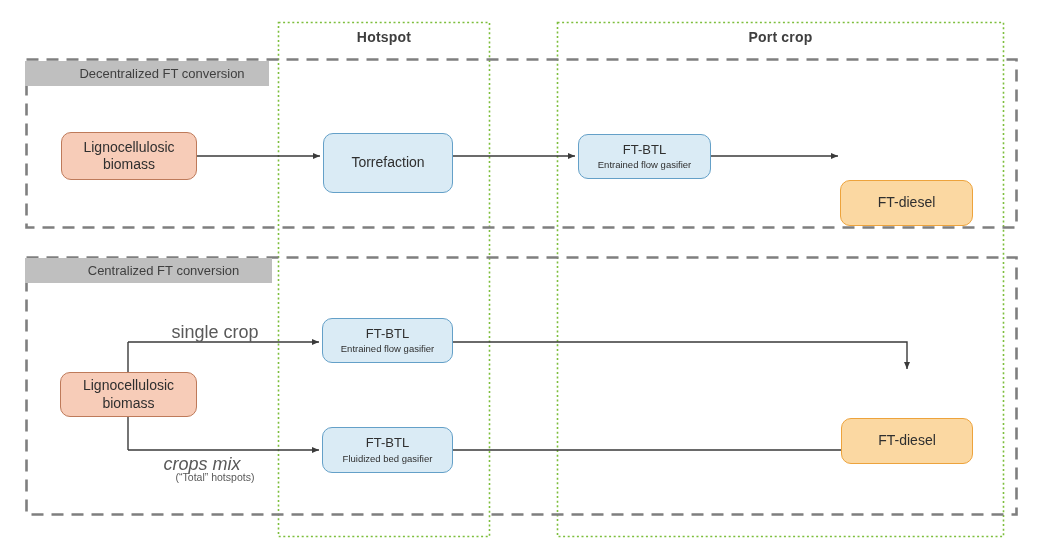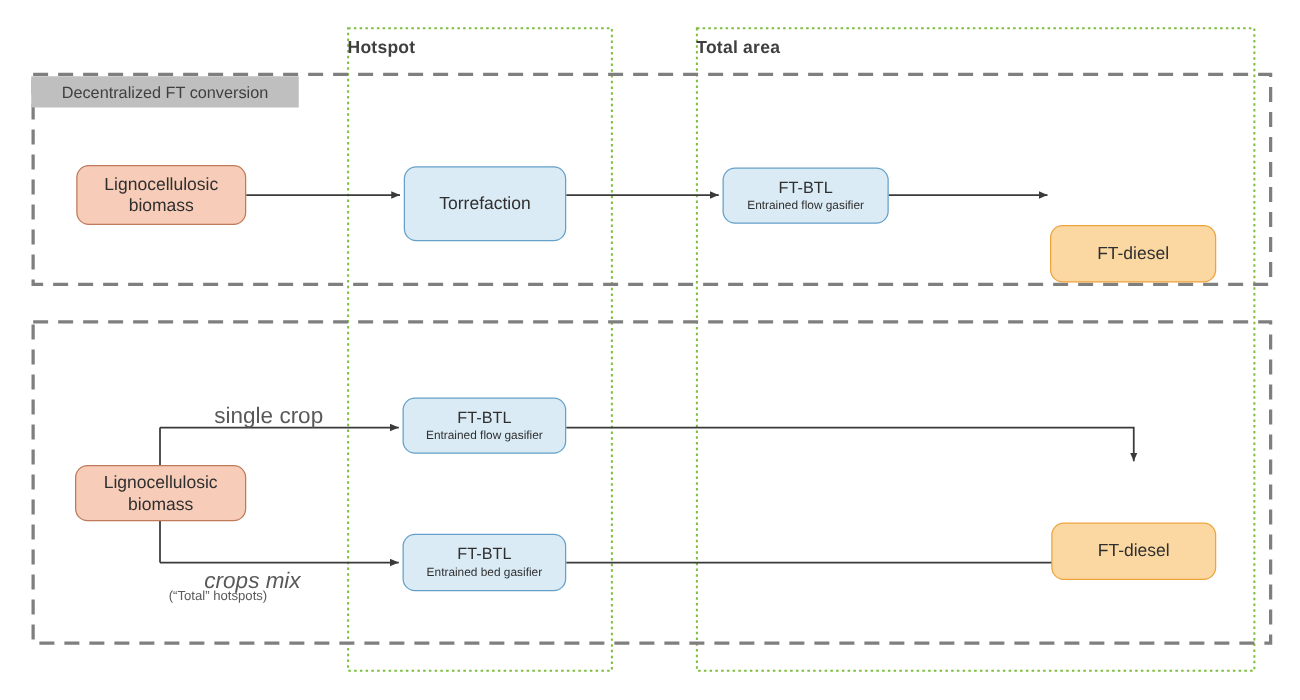--- a/index.html
+++ b/index.html
@@ -2,43 +2,43 @@
 <html style="--lane-border: #7DBE3C; --lane-title-text: #3F3F3F; --section-border: #7F7F7F; --section-label-bg: #BFBFBF; --section-label-text: #3F3F3F; --node-red-fill: #F7CCB8; --node-red-border: #BE7A5A; --node-blue-fill: #DAEBF5; --node-blue-border: #64A0C8; --node-orange-fill: #FBD8A2; --node-orange-border: #EDA33C; --node-text: #2F2F2F; --connector: #3A3A3A; --edge-label-text: #595959;"><head>
 <meta charset="utf-8">
 <style>
   html,body{margin:0;padding:0;background:#ffffff;}
   .canvas{
     position:relative;width:1040px;height:560px;background:#ffffff;overflow:hidden;
     font-family:"Liberation Sans", sans-serif;
   }
   .canvas svg{position:absolute;left:0;top:0;}
   .lane-title{
-    position:absolute;text-align:left;font-weight:bold;font-size:14px;
+    position:absolute;text-align:center;font-weight:bold;font-size:14px;
     color:var(--lane-title-text,#3F3F3F);letter-spacing:.2px;
   }
   .section-label{
     position:absolute;background:var(--section-label-bg,#BFBFBF);
-    color:var(--section-label-text,#3F3F3F);font-size:13px;text-align:center;
+    color:var(--section-label-text,#3F3F3F);font-size:13px;text-align:center;padding-left:30px;
   }
   .node{
     position:absolute;border-radius:10px;border:1.5px solid;display:flex;
     flex-direction:column;align-items:center;justify-content:center;text-align:center;
     color:var(--node-text,#2F2F2F);line-height:1.25;box-sizing:border-box;padding:2px 6px;
   }
   .node.red{background:var(--node-red-fill,#F7CCB8);border-color:var(--node-red-border,#BE7A5A);}
   .node.blue{background:var(--node-blue-fill,#DAEBF5);border-color:var(--node-blue-border,#64A0C8);}
   .node.orange{background:var(--node-orange-fill,#FBD8A2);border-color:var(--node-orange-border,#EDA33C);margin-top:47px;}
   .node-title{font-size:14px;}
   .node-title.small{font-size:13px;}
   .node-sub{font-size:9.5px;margin-top:1px;}
   .edge-label{
     position:absolute;color:var(--edge-label-text,#595959);font-size:18px;text-align:center;
   }
   .edge-note{
-    position:absolute;color:var(--edge-label-text,#595959);font-size:10.5px;
+    position:absolute;color:var(--edge-label-text,#595959);font-size:10.5px;text-align:center;
   }
 </style>
 </head>
 <body>
 
 <div class="canvas">
 
   <svg width="1040" height="560" viewBox="0 0 1040 560">
     <defs>
       <marker id="arrow" markerWidth="8" markerHeight="8" refX="7" refY="3" orient="auto" markerUnits="userSpaceOnUse">
@@ -59,23 +59,24 @@
 
       <path d="M128,342 L128,450"></path>
       <path d="M128,342 L319,342" marker-end="url(#arrow)"></path>
       <path d="M128,450 L319,450" marker-end="url(#arrow)"></path>
       <path d="M453,342 L907,342 L907,369" marker-end="url(#arrow)"></path>
       <path d="M453,450 L907,450 L907,419" marker-end="url(#arrow)"></path>
     </g>
   </svg>
 
   <div class="lane-title" style="left:278px;top:29px;width:212px;">Hotspot</div>
-  <div class="lane-title" style="left:557px;top:29px;width:447px;">Total area</div>
+  <div class="lane-title" style="left:557px;top:29px;width:447px;">Port crop</div>
 
   <div class="section-label" style="left:25px;top:61px;width:214px;height:25px;line-height:25px;">Decentralized FT conversion</div>
+  <div class="section-label" style="left:25px;top:258px;width:217px;height:25px;line-height:25px;">Centralized FT conversion</div>
 
   <div class="node red" style="left:61px;top:132px;width:136px;height:48px;">
     <div class="node-title">Lignocellulosic biomass</div>
   </div>
   <div class="node blue" style="left:323px;top:133px;width:130px;height:60px;">
     <div class="node-title">Torrefaction</div>
   </div>
   <div class="node blue" style="left:578px;top:134px;width:133px;height:45px;">
     <div class="node-title small">FT-BTL</div>
     <div class="node-sub">Entrained flow gasifier</div>
@@ -86,21 +87,21 @@
 
   <div class="node red" style="left:60px;top:372px;width:137px;height:45px;">
     <div class="node-title">Lignocellulosic biomass</div>
   </div>
   <div class="node blue" style="left:322px;top:318px;width:131px;height:45px;">
     <div class="node-title small">FT-BTL</div>
     <div class="node-sub">Entrained flow gasifier</div>
   </div>
   <div class="node blue" style="left:322px;top:427px;width:131px;height:46px;">
     <div class="node-title small">FT-BTL</div>
-    <div class="node-sub">Entrained bed gasifier</div>
+    <div class="node-sub">Fluidized bed gasifier</div>
   </div>
   <div class="node orange" style="left:841px;top:371px;width:132px;height:46px;">
     <div class="node-title">FT-diesel</div>
   </div>
 
   <div class="edge-label" style="left:155px;top:322px;width:120px;">single crop</div>
   <div class="edge-label" style="left:142px;top:454px;width:120px;font-style:italic;">crops mix</div>
   <div class="edge-note" style="left:135px;top:471px;width:160px;">(“Total” hotspots)</div>
 
 </div>

